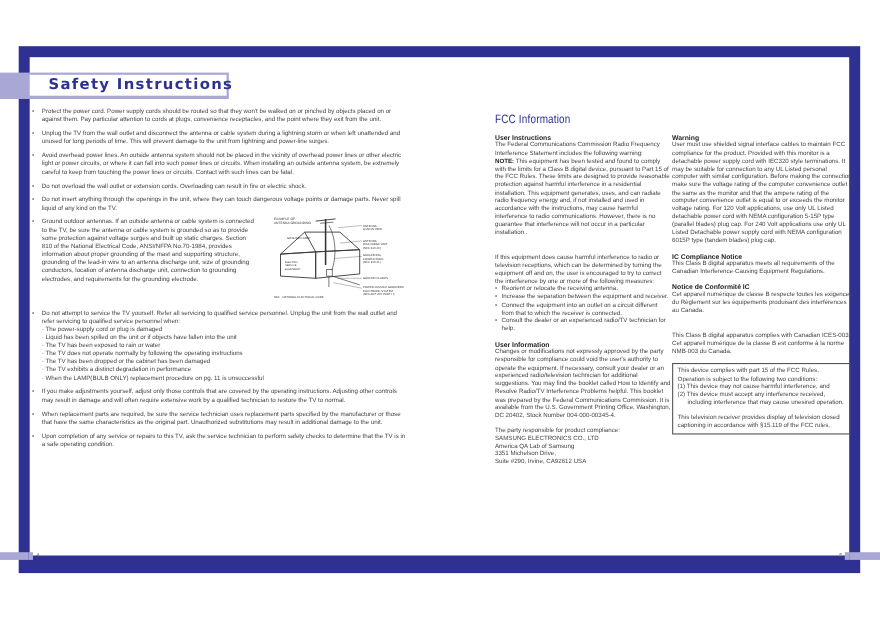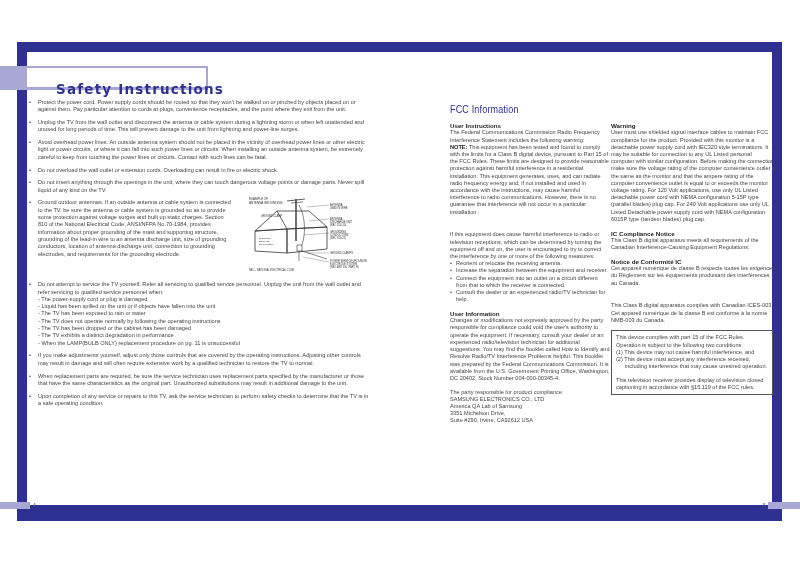--- a/index.html
+++ b/index.html
@@ -21,21 +21,21 @@
     position: absolute; left: 0; top: 66px; width: 208px; height: 24px;
     background: #a9a7d6;
   }
   .title-box {
     position: absolute; left: 27px; top: 68px; width: 179px; height: 19px;
     background: #ffffff;
   }
   .page-title {
     position: absolute; left: 44px; top: 68px; height: 31px; line-height: 19px;
     font-family: "DejaVu Sans", sans-serif; font-weight: bold; font-size: 13.5px;
-    color: #2e3192; letter-spacing: 1.2px; margin: 12px;
+    color: #2e3192; letter-spacing: 1.2px; margin: 0;
   }
   .tab-left { position: absolute; left: 0; top: 502px; width: 26px; height: 7px; background: #a9a7d6; }
   .tab-left2 { position: absolute; left: 26px; top: 502px; width: 4px; height: 7px; background: #a9a7d6; }
   .tab-right { position: absolute; left: 772px; top: 502px; width: 28px; height: 7px; background: #a9a7d6; }
   .tab-right2 { position: absolute; left: 768px; top: 502px; width: 4px; height: 7px; background: #a9a7d6; }
   .pgnum { position: absolute; font-size: 5px; color: #555; top: 502px; }
   .pgnum.left { left: 33px; }
   .pgnum.right { left: 763px; }
 
   

